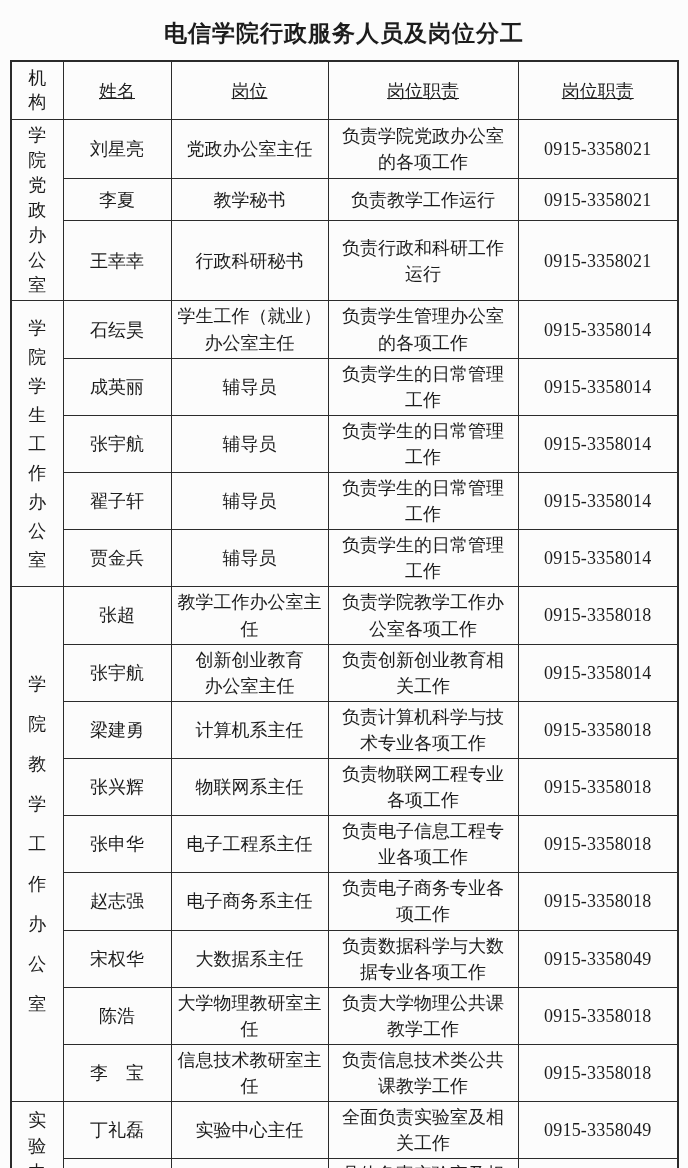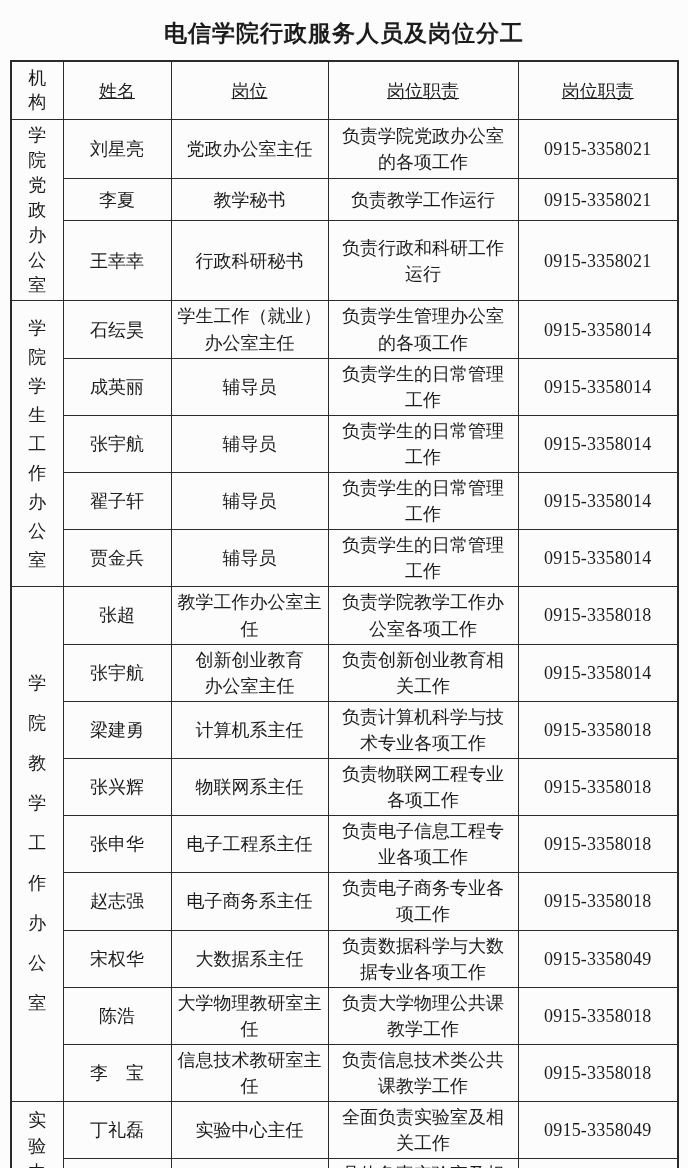--- a/index.html
+++ b/index.html
@@ -45,21 +45,21 @@
   .narrow{ 
     display:inline-block;width:1.2em;
     word-break:break-all;line-height:1.35;
   }
   .org-text{
     display:inline-block;width:1.2em;
     word-break:break-all;
   }
   .lh-s1{line-height:25px;}
   .lh-s2{line-height:29px;}
-  .lh-s3{line-height:40px;font-family:Liberation Mono, monospace;}
+  .lh-s3{line-height:40px;}
   .lh-s4{line-height:26px;}
   td.pos{white-space:pre-line;}
   td.duty{
     text-align:center;
     padding:2px 8px;
     white-space:pre-line;
   }
   td.phone{
     font-family:Liberation Serif, serif;
     font-size:18px;

